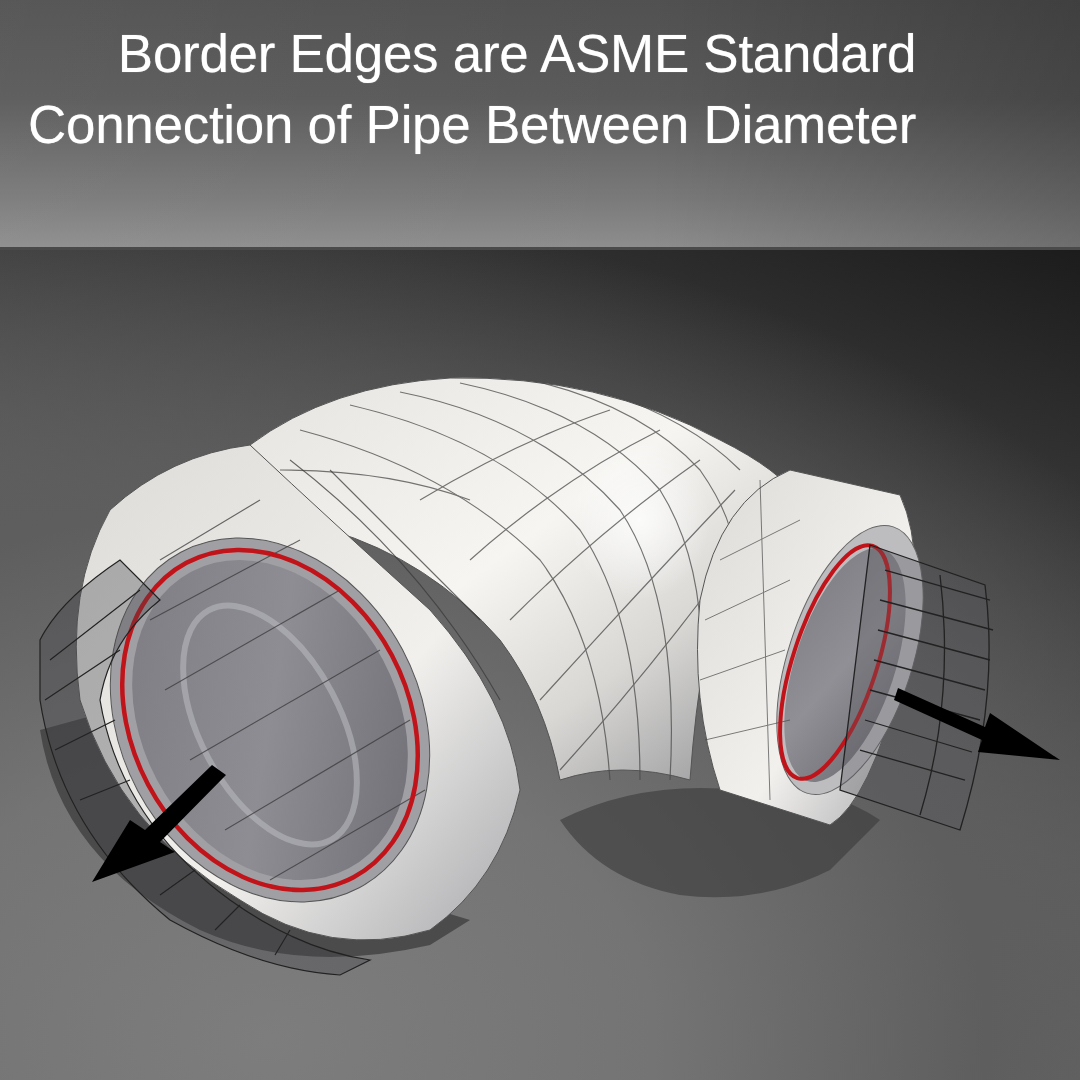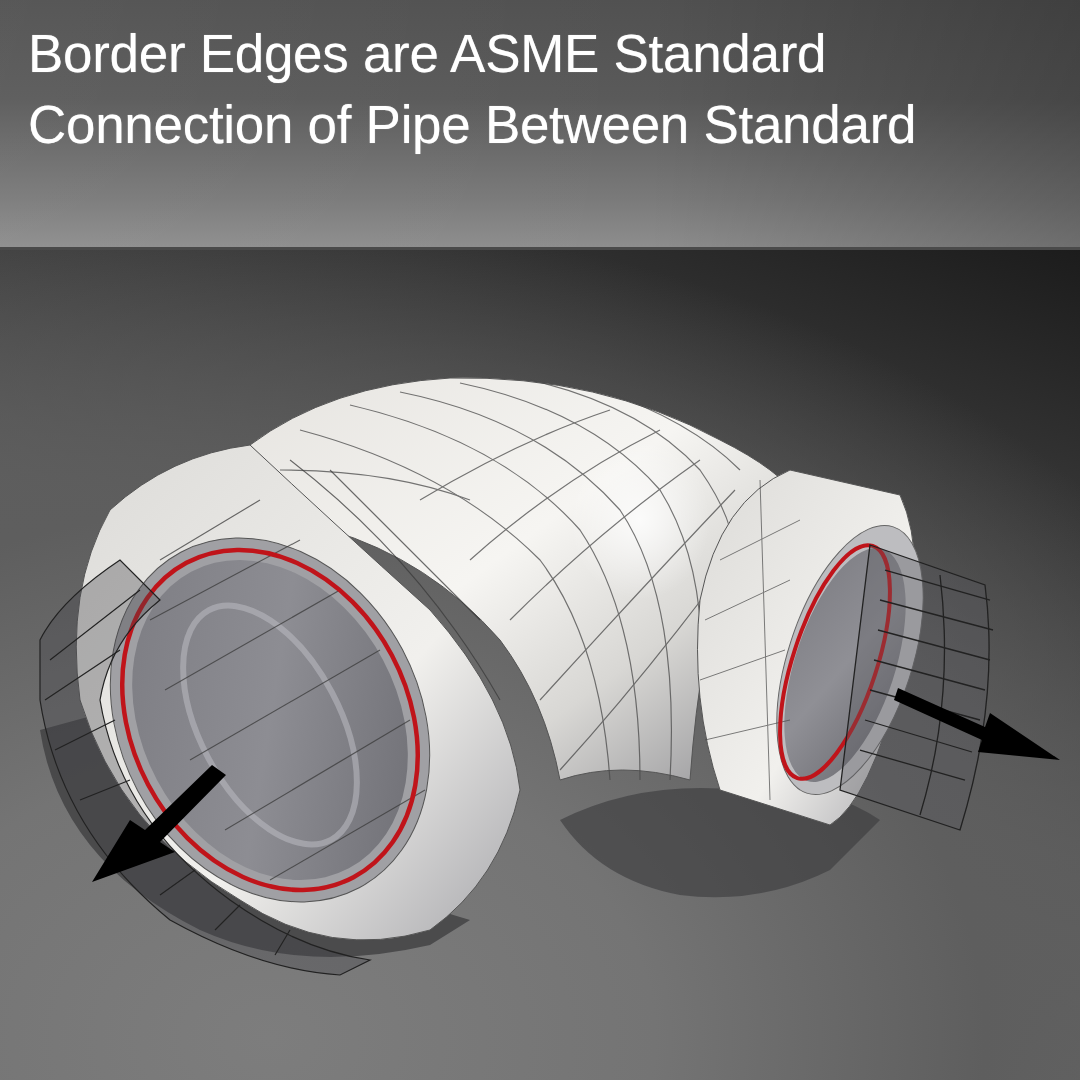--- a/index.html
+++ b/index.html
@@ -1,20 +1,21 @@
 <!DOCTYPE html>
 <html><head>
   <meta charset="utf-8">
   <style>
     html, body { margin: 0; padding: 0; }
     body { width: 1080px; height: 1080px; overflow: hidden; background: #6e6e6e; position: relative; }
     .header {
       position: absolute; left: 0; top: 0; width: 1080px; height: 249px;
       background: linear-gradient(180deg, #515151 0%, #5a5a5a 40%, #7a7a7a 80%, #8e8e8e 100%);
       overflow: hidden;
+      text-align: right;
     }
     .header::after {
       content: ""; position: absolute; inset: 0;
       background: linear-gradient(90deg, rgba(255,255,255,0.04) 0%, rgba(255,255,255,0.0) 60%, rgba(0,0,0,0.22) 100%);
     }
     .header-divider {
       position: absolute; left: 0; top: 247px; width: 1080px; height: 3px;
       background: #4a4a4a; z-index: 3;
     }
     .caption {
@@ -32,21 +33,21 @@
         linear-gradient(200deg, #1c1c1c 0%, #3a3a3a 25%, #5a5a5a 50%, #6c6c6c 75%, #777777 100%);
     }
     .scene svg { position: absolute; left: 0; top: 0; }
   </style>
 </head>
 <body>
 
 <div class="header">
   <div class="caption">
     <span class="caption-line">Border Edges are ASME Standard</span>
-    <span class="caption-line">Connection of Pipe Between Standard</span>
+    <span class="caption-line">Connection of Pipe Between Diameter</span>
   </div>
 </div>
 <div class="header-divider"></div>
 
 <div class="scene">
   <svg width="1080" height="830" viewBox="0 250 1080 830">
     <defs>
       <linearGradient id="bodyGrad" x1="0" y1="0" x2="1" y2="1">
         <stop offset="0" stop-color="#e6e4e0"></stop>
         <stop offset="0.45" stop-color="#f6f5f2"></stop>

